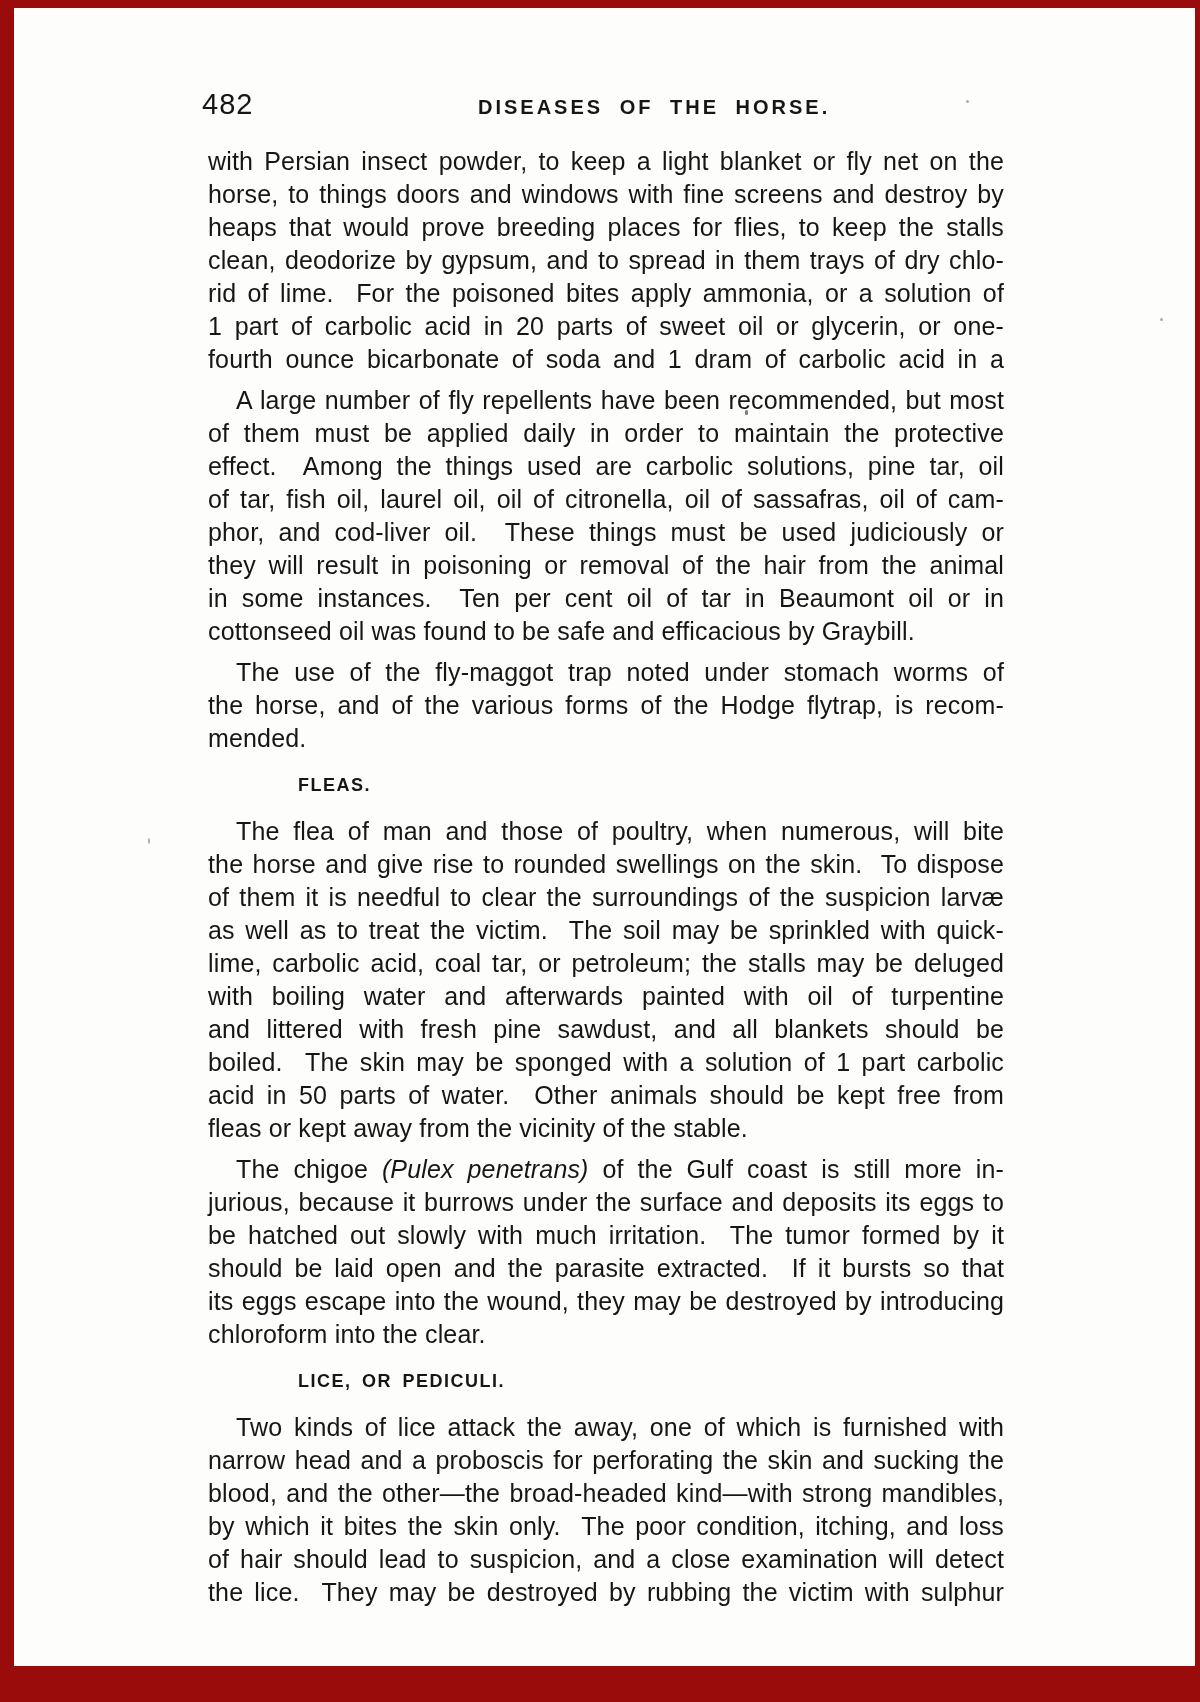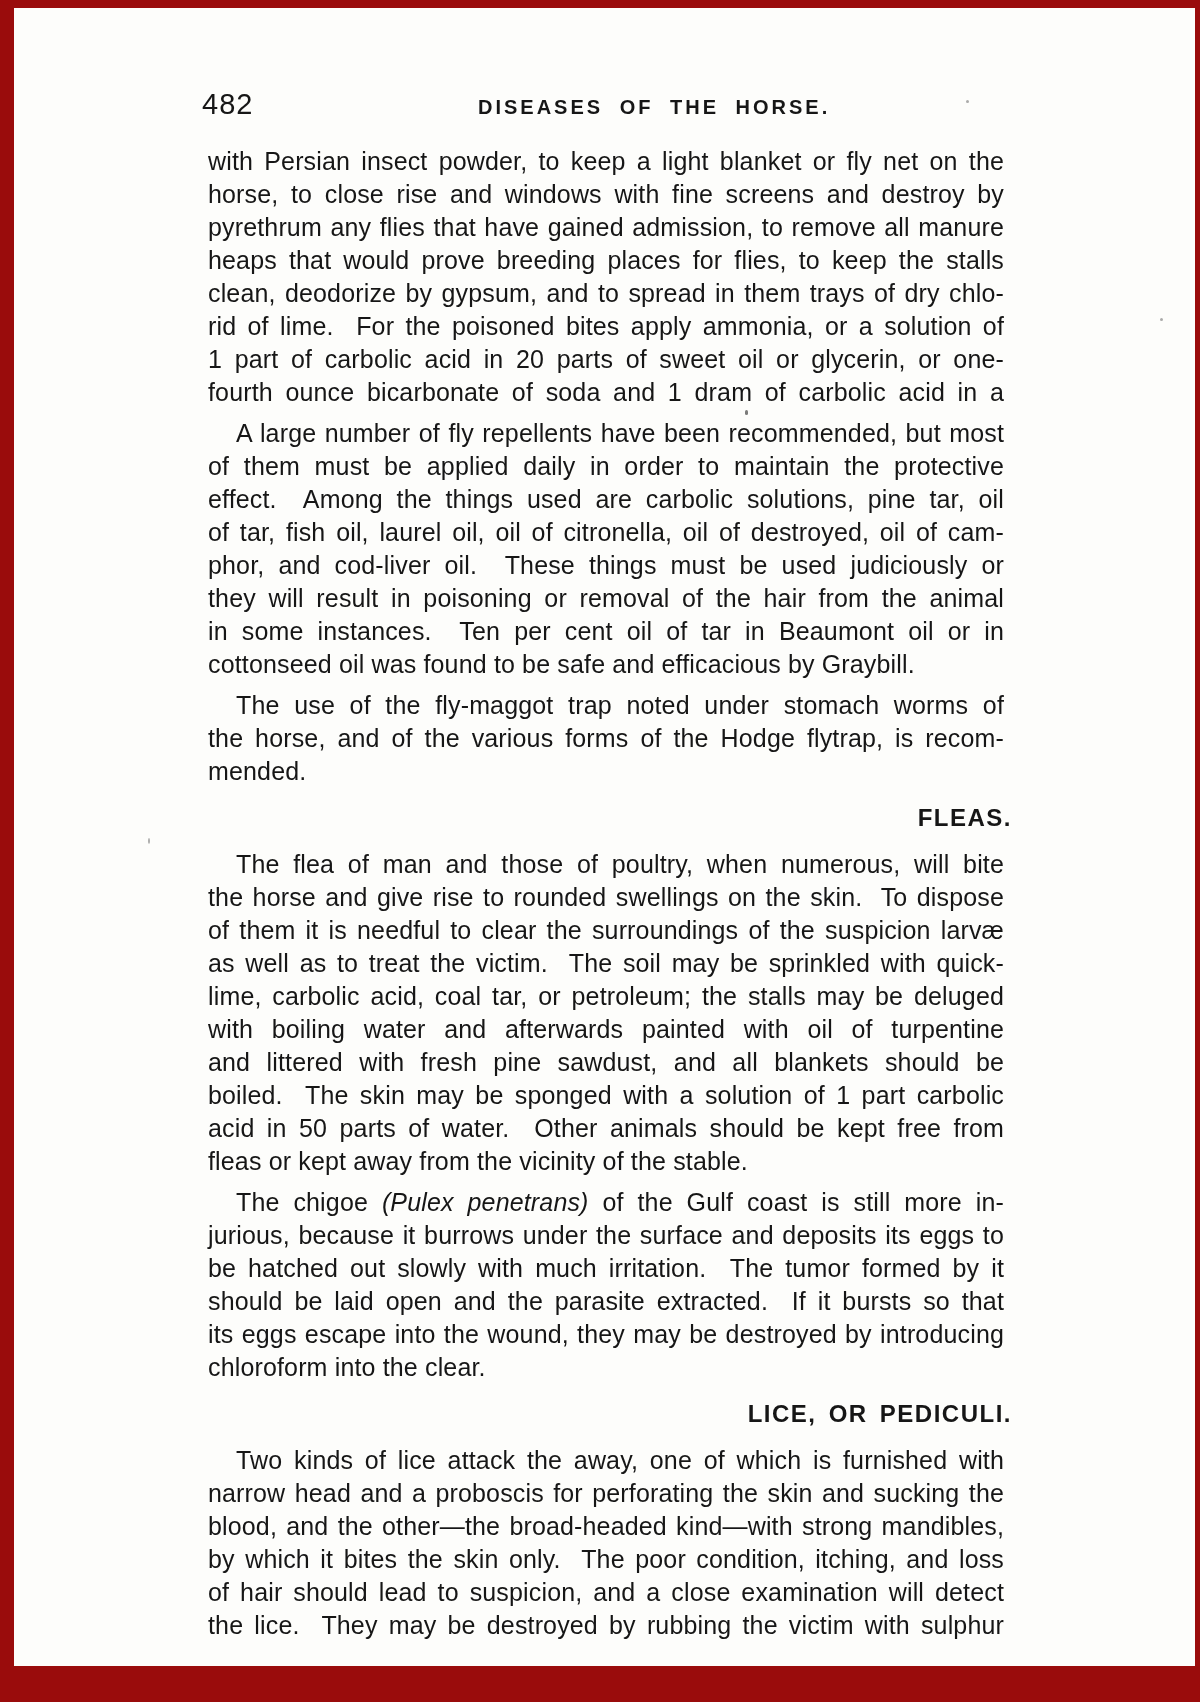--- a/index.html
+++ b/index.html
@@ -49,24 +49,24 @@
     text-align: justify;
     text-align-last: justify;
     -moz-text-align-last: justify;
   }
   .line.lastline { text-align-last: left; -moz-text-align-last: left; }
   .line.indent { text-indent: 28px; }
   .line i { font-style: italic; }
 
   .heading {
     font-weight: bold;
-    font-size: 24px;
+    font-size: 18px;
     letter-spacing: 1.5px;
     word-spacing: 4px;
-    text-align: right;
+    text-align: left;
     margin: 18px 0 18px 98px;
     line-height: 24px;
   }
 
   .speck {
     position: absolute;
     background: #5a5a5a;
     border-radius: 50%;
     width: 4px; height: 4px;
     opacity: 0.8;
@@ -81,33 +81,32 @@
   <div class="strip top" style="background-color: rgb(154, 12, 12);"></div>
   <div class="strip right" style="background-color: rgb(154, 12, 12);"></div>
   <div class="strip bottom" style="background-color: rgb(154, 12, 12);"></div>
 
   <div class="page-number">482</div>
   <div class="running-head">DISEASES OF THE HORSE.</div>
 
   <div class="text-column" style="color: rgb(22, 22, 22);">
       <div class="paragraph">
         <div class="line"><span>with Persian insect powder, to keep a light blanket or fly net on the</span></div>
-        <div class="line"><span>horse, to close rise and windows with fine screens and destroy by</span></div>
-        <div class="line"><span>pyrethrum any flies that have gained admission, to remove all manure</span></div>
+        <div class="line"><span>horse, to things doors and windows with fine screens and destroy by</span></div>
         <div class="line"><span>heaps that would prove breeding places for flies, to keep the stalls</span></div>
         <div class="line"><span>clean, deodorize by gypsum, and to spread in them trays of dry chlo-</span></div>
         <div class="line"><span>rid of lime.&nbsp; For the poisoned bites apply ammonia, or a solution of</span></div>
         <div class="line"><span>1 part of carbolic acid in 20 parts of sweet oil or glycerin, or one-</span></div>
         <div class="line"><span>fourth ounce bicarbonate of soda and 1 dram of carbolic acid in a</span></div>
       </div>
       <div class="paragraph">
         <div class="line indent"><span>A large number of fly repellents have been recommended, but most</span></div>
         <div class="line"><span>of them must be applied daily in order to maintain the protective</span></div>
         <div class="line"><span>effect.&nbsp; Among the things used are carbolic solutions, pine tar, oil</span></div>
-        <div class="line"><span>of tar, fish oil, laurel oil, oil of citronella, oil of destroyed, oil of cam-</span></div>
+        <div class="line"><span>of tar, fish oil, laurel oil, oil of citronella, oil of sassafras, oil of cam-</span></div>
         <div class="line"><span>phor, and cod-liver oil.&nbsp; These things must be used judiciously or</span></div>
         <div class="line"><span>they will result in poisoning or removal of the hair from the animal</span></div>
         <div class="line"><span>in some instances.&nbsp; Ten per cent oil of tar in Beaumont oil or in</span></div>
         <div class="line lastline"><span>cottonseed oil was found to be safe and efficacious by Graybill.</span></div>
       </div>
       <div class="paragraph">
         <div class="line indent"><span>The use of the fly-maggot trap noted under stomach worms of</span></div>
         <div class="line"><span>the horse, and of the various forms of the Hodge flytrap, is recom-</span></div>
         <div class="line lastline"><span>mended.</span></div>
       </div>

